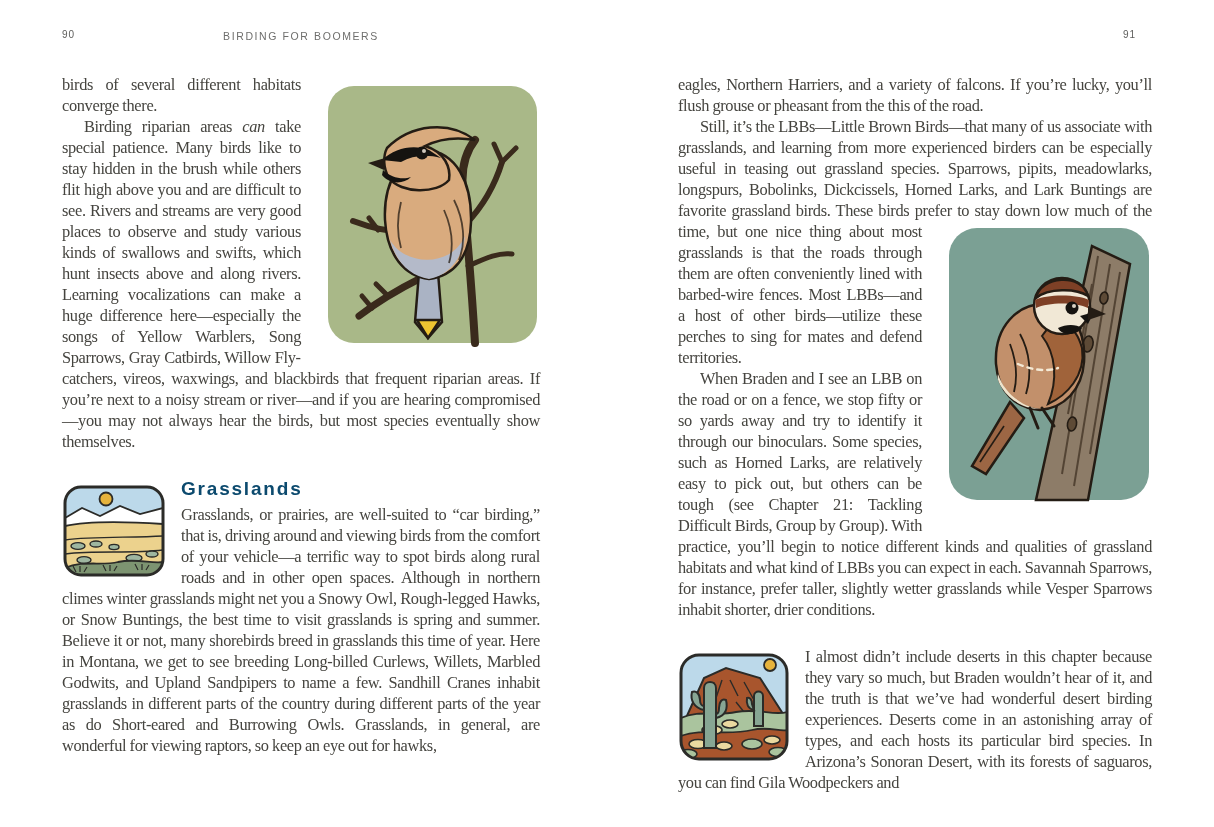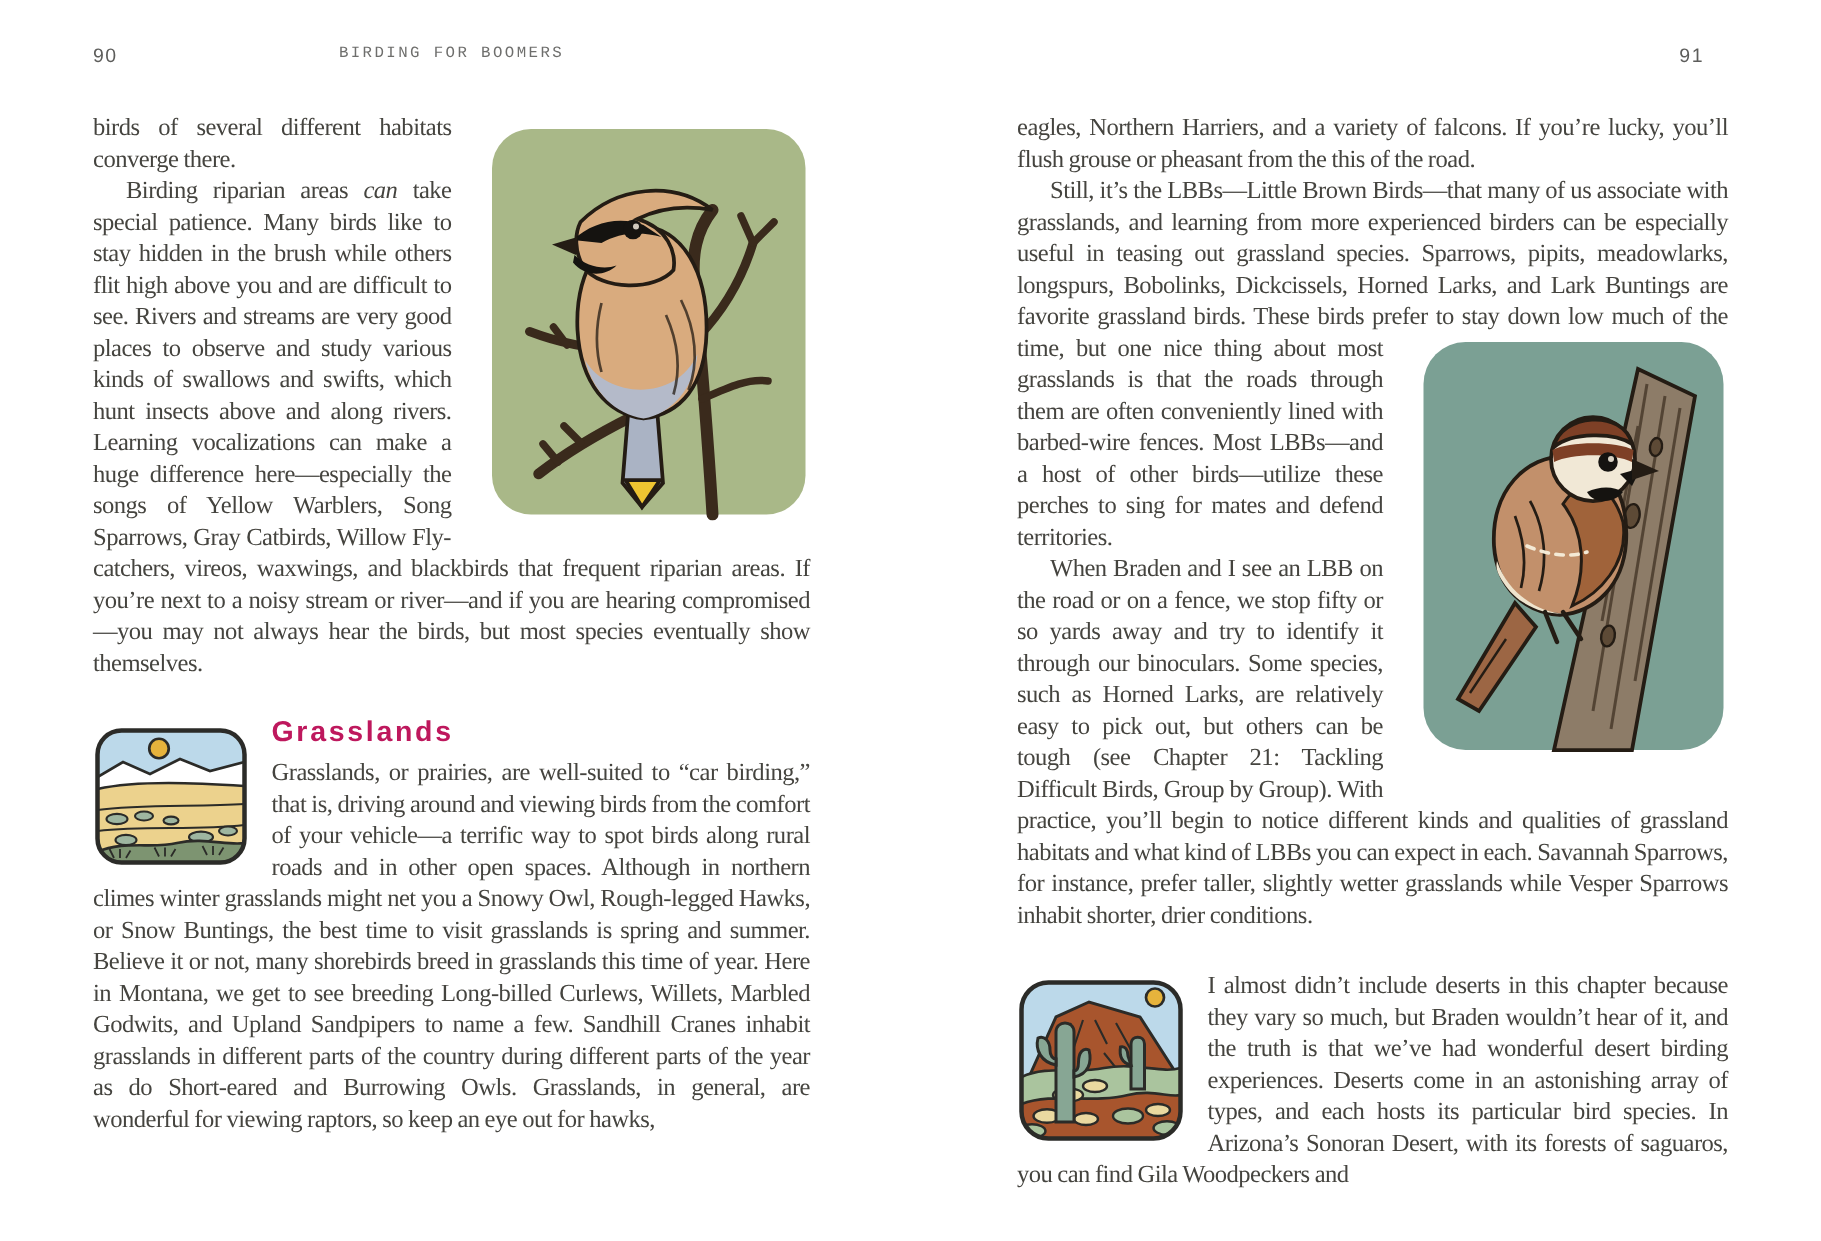--- a/index.html
+++ b/index.html
@@ -21,25 +21,24 @@
     height: 16px;
     margin-bottom: 28px;
     font-family: "Liberation Sans", sans-serif;
     font-size: 10.5px;
     letter-spacing: 1.6px;
     color: #6e6e6c;
   }
   .running-head .head-title {
     position: absolute; left: 0; right: 0;
     text-align: center;
-    font-family: Liberation Mono, monospace;
   }
   .folio {
     position: absolute; top: -1px;
-    font-size: 13px; letter-spacing: 1px; color: #5d5d5b;
+    font-size: 10px; letter-spacing: 1px; color: #5d5d5b;
   }
   .folio.fleft  { left: 0; }
   .folio.fright { right: 16px; text-align: center; }
 
   .body-text {
     font-size: 16.4px;
     line-height: 21px;
     letter-spacing: -0.35px;
     word-spacing: -0.4px;
     text-align: justify;
@@ -61,21 +60,21 @@
   .habitat-section { margin-top: 26px; }
   .habitat-icon {
     float: left;
     margin: 6px 15px 6px 0;
   }
   .habitat-heading {
     font-family: "Liberation Sans", sans-serif;
     font-weight: bold;
     font-size: 19px;
     letter-spacing: 1.8px;
-    color: #be185d;
+    color: #0c4a6e;
     margin-bottom: 5px;
     text-align: left;
   }
   svg { display: block; }
 </style>
 </head>
 <body>
 
 <div class="spread">
 

